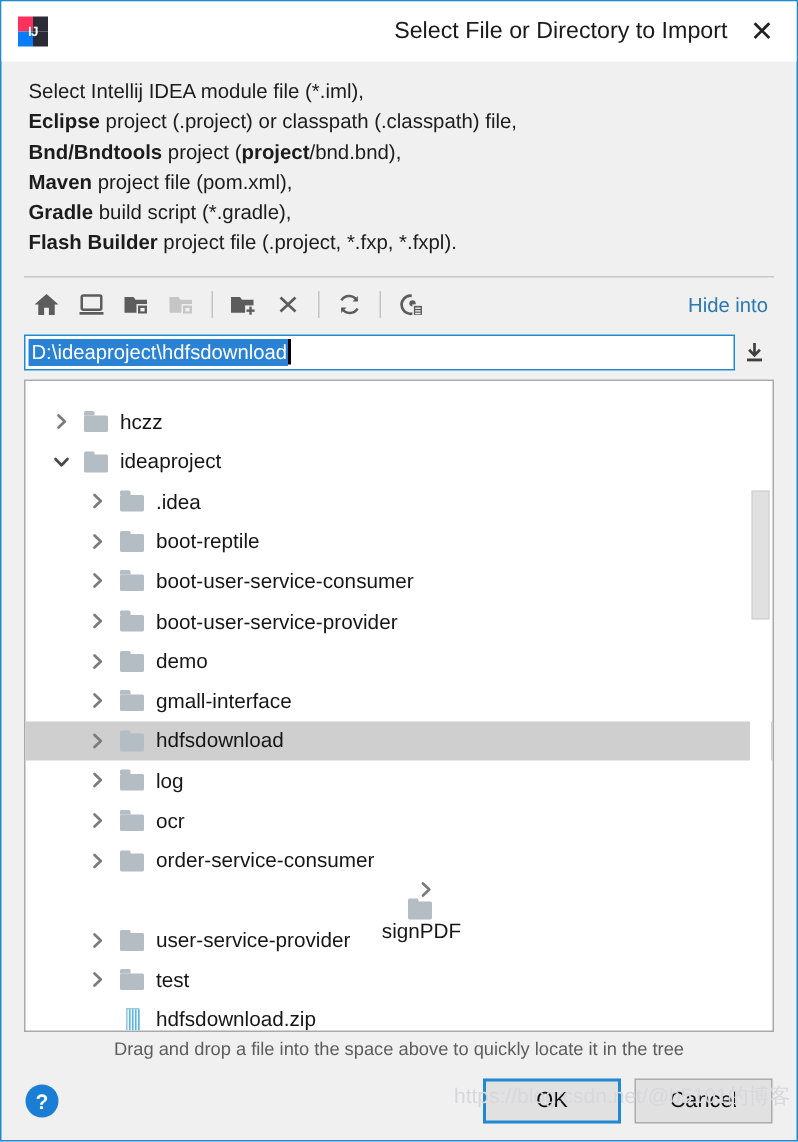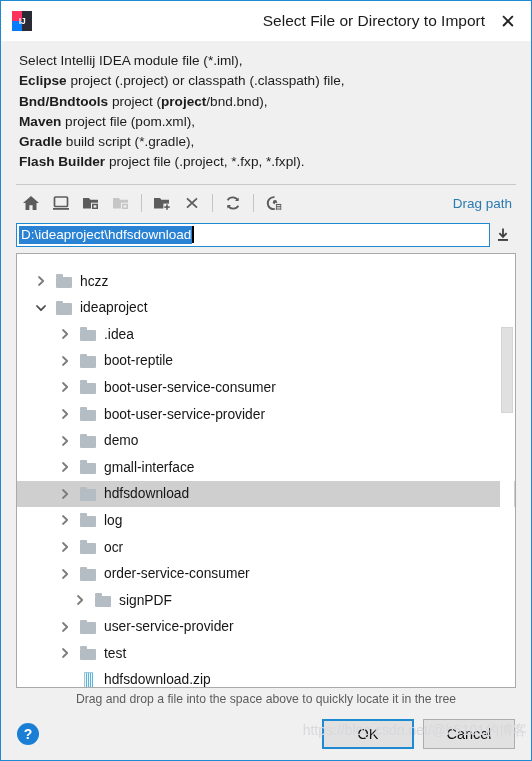--- a/index.html
+++ b/index.html
@@ -415,21 +415,21 @@
         <svg width="18" height="16" viewBox="0 0 18 16">
           <path d="M9.5 2.2 A6 6 0 1 0 13 12.4" stroke="#5c5c5c" stroke-width="1.8" fill="none"></path>
           <circle cx="10" cy="7.2" r="2.1" fill="#5c5c5c"></circle>
           <rect x="10.4" y="8.4" width="6.4" height="7" fill="#5c5c5c" stroke="#f0f0f0" stroke-width="1"></rect>
           <rect x="11.8" y="10" width="3.6" height="0.9" fill="#f0f0f0"></rect>
           <rect x="11.8" y="11.8" width="3.6" height="0.9" fill="#f0f0f0"></rect>
           <rect x="11.8" y="13.5" width="3.6" height="0.9" fill="#f0f0f0"></rect>
         </svg>
       </div>
     </div>
-    <div class="hide-path">Drag path</div>
+    <div class="hide-path">Hide into</div>
   </div>
 
   <div class="path-row">
     <div class="path-field">
       <span class="path-sel">D:\ideaproject\hdfsdownload</span>
       <span class="caret"></span>
     </div>
     <div class="dl-btn">
       <svg width="18" height="18" viewBox="0 0 18 18">
         <path d="M9 2.6 L9 10.4 M5.4 7.2 L9 10.9 L12.6 7.2" stroke="#404040" stroke-width="1.8" fill="none"></path>
@@ -589,21 +589,21 @@
               <path d="M3 2 L7.2 6 L3 10" stroke="#7b7b7b" stroke-width="1.8" fill="none" stroke-linecap="round" stroke-linejoin="round"></path>
             </svg>
           </div>
           <span style="width: 8px; flex: 0 0 auto;"></span>
           <div class="ficon">
             <span class="tab"></span>
             <span class="body"></span>
           </div>
           <span class="tlabel">order-service-consumer</span>
         </div>
-        <div class="trow" style="padding-left: 55px;">
+        <div class="trow" style="padding-left: 36px; flex-direction: column;">
           <div class="twist">
             <svg width="10" height="12" viewBox="0 0 10 12">
               <path d="M3 2 L7.2 6 L3 10" stroke="#7b7b7b" stroke-width="1.8" fill="none" stroke-linecap="round" stroke-linejoin="round"></path>
             </svg>
           </div>
           <span style="width: 8px; flex: 0 0 auto;"></span>
           <div class="ficon">
             <span class="tab"></span>
             <span class="body"></span>
           </div>

